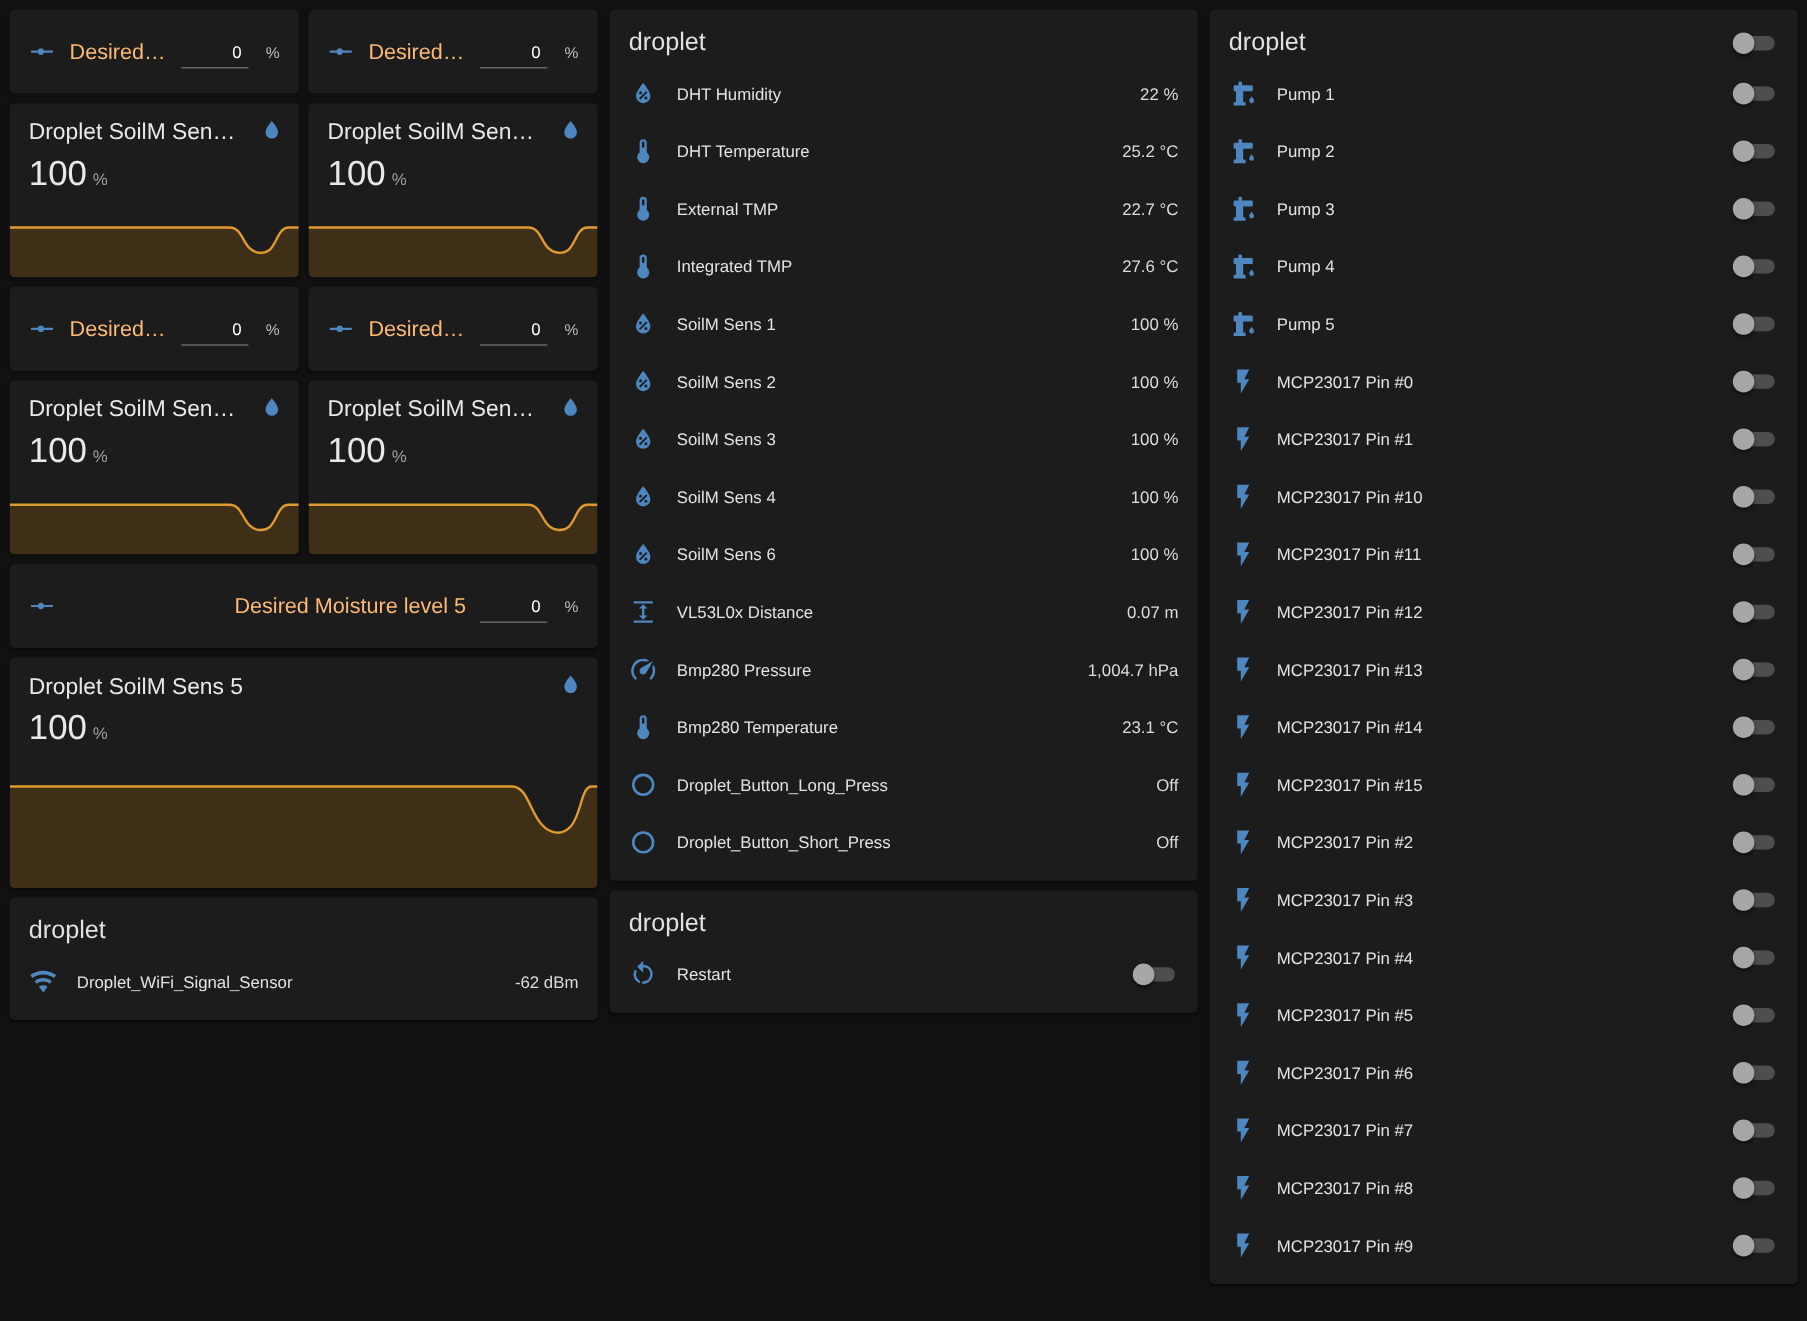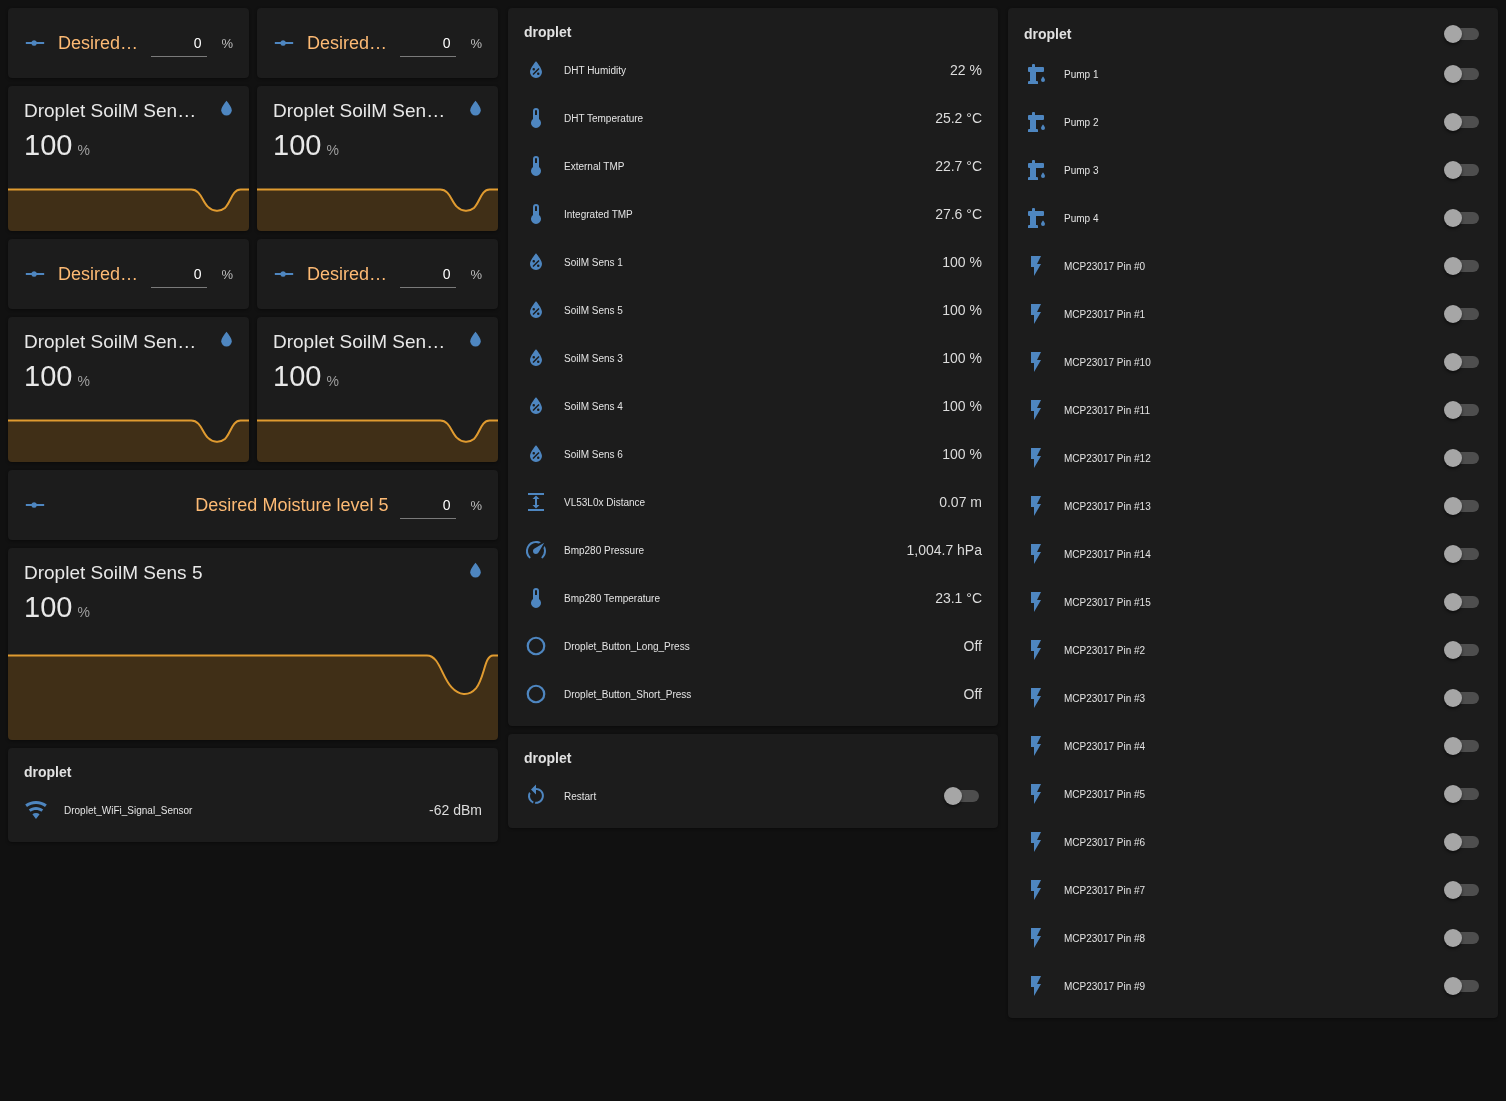--- a/index.html
+++ b/index.html
@@ -49,27 +49,27 @@
   .sensor .s-icon { position:absolute; top:12px; right:12px; width:21px; height:21px; }
   .sensor .val { margin-top:7px; font-size:29px; color:#e8e8e8; }
   .sensor .val .u { font-size:14px; color:#9e9e9e; margin-left:5px; }
   .sensor svg.graph { position:absolute; left:0; right:0; bottom:0; width:100%; }
   .sensor.small svg.graph { height:46px; }
   .sensor.big   svg.graph { height:94px; }
   .graph .gfill { fill: rgba(255,152,0,0.16); stroke:none; }
   .graph .gline { fill:none; stroke: var(--accent, #e09b30); stroke-width:2; }
 
   
-  .card-title { font-size:14px; color:#e1e1e1; font-weight:700; }
+  .card-title { font-size:21px; color:#e1e1e1; font-weight:400; }
   .card-head { display:flex; align-items:center; justify-content:space-between; padding:16px 16px 6px; }
   .pad-head { padding:16px 16px 6px; }
   .rows { padding:0 16px 8px; }
   .erow { display:flex; align-items:center; height:48px; cursor:pointer; }
   .erow .icon { margin-right:16px; }
-  .erow .name { flex:1; font-size:10px; color:#e3e3e3;
+  .erow .name { flex:1; font-size:14px; color:#e3e3e3;
     white-space:nowrap; overflow:hidden; text-overflow:ellipsis; }
   .erow .value { font-size:14px; color:#dcdcdc; margin-left:12px; white-space:nowrap; }
 
   
   .toggle { position:relative; width:38px; height:20px; flex:none; cursor:pointer; margin-left:12px; }
   .toggle .track { position:absolute; left:4px; top:4px; width:31px; height:12px;
     border-radius:7px; background: var(--track, #4e4e4e); }
   .toggle .thumb { position:absolute; left:0; top:1px; width:18px; height:18px;
     border-radius:50%; background: var(--thumb, #a6a6a6);
     box-shadow:0 2px 3px rgba(0,0,0,.5); }
@@ -286,21 +286,21 @@
             <span class="name">SoilM Sens 1</span>
             <span class="value">100 %</span>
           </div>
 
           <div class="erow">
             <span class="icon">
               <svg viewBox="0 0 24 24">
                 <path fill="currentColor" fill-rule="evenodd" d="M12 3.25S6 10 6 14a6 6 0 0 0 12 0c0-4-6-10.75-6-10.75ZM14.47 9.97l1.06 1.06-6 6-1.06-1.06 6-6ZM9.75 10a1.25 1.25 0 1 1 0 2.5 1.25 1.25 0 0 1 0-2.5Zm4.5 4.5a1.25 1.25 0 1 1 0 2.5 1.25 1.25 0 0 1 0-2.5Z"></path>
               </svg>
             </span>
-            <span class="name">SoilM Sens 5</span>
+            <span class="name">SoilM Sens 2</span>
             <span class="value">100 %</span>
           </div>
 
           <div class="erow">
             <span class="icon">
               <svg viewBox="0 0 24 24">
                 <path fill="currentColor" fill-rule="evenodd" d="M12 3.25S6 10 6 14a6 6 0 0 0 12 0c0-4-6-10.75-6-10.75ZM14.47 9.97l1.06 1.06-6 6-1.06-1.06 6-6ZM9.75 10a1.25 1.25 0 1 1 0 2.5 1.25 1.25 0 0 1 0-2.5Zm4.5 4.5a1.25 1.25 0 1 1 0 2.5 1.25 1.25 0 0 1 0-2.5Z"></path>
               </svg>
             </span>
             <span class="name">SoilM Sens 3</span>
@@ -459,20 +459,32 @@
                 <path fill="currentColor" d="M9 2a1 1 0 0 0-1 1v2H5a1 1 0 0 0-1 1v3a1 1 0 0 0 1 1h1v9H5a1 1 0 0 0-1 1v2h10v-2a1 1 0 0 0-1-1h-1v-9h7a1 1 0 0 0 1-1V6a1 1 0 0 0-1-1h-8V3a1 1 0 0 0-1-1H9Zm10 12.5s-2 2.17-2 3.5a2 2 0 0 0 4 0c0-1.33-2-3.5-2-3.5Z"></path>
               </svg>
             </span>
             <span class="name">Pump 4</span>
             <span class="toggle">
               <span class="track"></span>
               <span class="thumb"></span>
             </span>
           </div>
 
+          <div class="erow">
+            <span class="icon">
+              <svg viewBox="0 0 24 24">
+                <path fill="currentColor" d="M9 2a1 1 0 0 0-1 1v2H5a1 1 0 0 0-1 1v3a1 1 0 0 0 1 1h1v9H5a1 1 0 0 0-1 1v2h10v-2a1 1 0 0 0-1-1h-1v-9h7a1 1 0 0 0 1-1V6a1 1 0 0 0-1-1h-8V3a1 1 0 0 0-1-1H9Zm10 12.5s-2 2.17-2 3.5a2 2 0 0 0 4 0c0-1.33-2-3.5-2-3.5Z"></path>
+              </svg>
+            </span>
+            <span class="name">Pump 5</span>
+            <span class="toggle">
+              <span class="track"></span>
+              <span class="thumb"></span>
+            </span>
+          </div>
 
           <div class="erow">
             <span class="icon">
               <svg viewBox="0 0 24 24">
                 <path fill="currentColor" d="M7 2v11h3v9l7-12h-4l4-8H7Z"></path>
               </svg>
             </span>
             <span class="name">MCP23017 Pin #0</span>
             <span class="toggle">
               <span class="track"></span>

